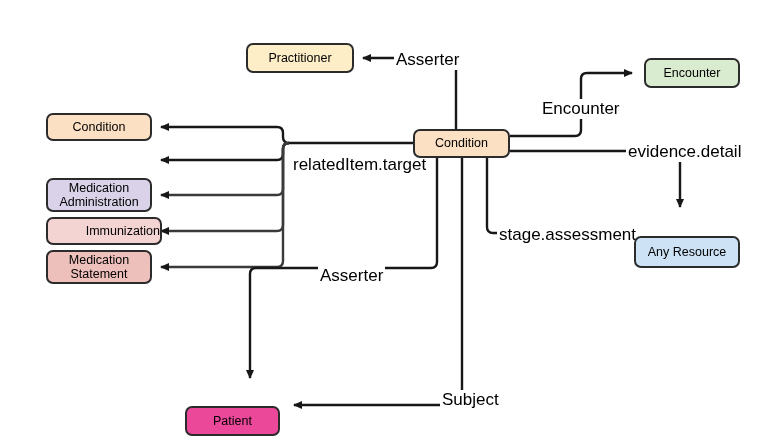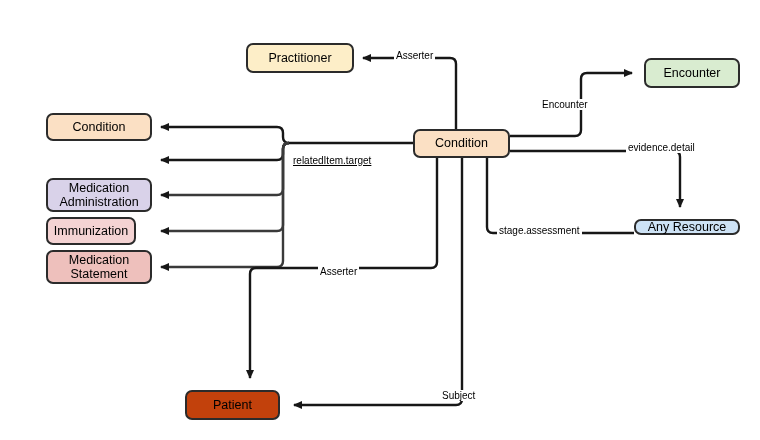--- a/index.html
+++ b/index.html
@@ -35,21 +35,21 @@
     color: #000000;
     line-height: 1.15;
     z-index: 3;
   }
   .node span {
     display: block;
     white-space: pre-line;
   }
   .edge-label {
     position: absolute;
-    font-size: 10px;
+    font-size: 17px;
     color: #000000;
     background: #ffffff;
     padding: 0 2px;
     white-space: nowrap;
     z-index: 2;
   }
 </style>
 </head>
 <body>
 
@@ -97,48 +97,48 @@
   <div class="node" style="left:46px; top:113px; width:106px; height:28px; background:#fbe0c4;">
     <span>Condition</span>
   </div>
 
 
   <div class="node" style="left:46px; top:178px; width:106px; height:34px; background:#d9d2e9;">
     <span>Medication
 Administration</span>
   </div>
 
-  <div class="node" style="left:46px; top:217px; width:90px; height:28px; background:#f4d3d3;">
+  <div class="node" style="left:46px; top:217px; width:116px; height:28px; background:#f4d3d3;justify-content:flex-end;">
     <span>Immunization</span>
   </div>
 
   <div class="node" style="left:46px; top:250px; width:106px; height:34px; background:#eec0bc;">
     <span>Medication
 Statement</span>
   </div>
 
   <div class="node" style="left:413px; top:129px; width:97px; height:29px; background:#fbe0c4;">
     <span>Condition</span>
   </div>
 
   <div class="node" style="left:644px; top:58px; width:96px; height:30px; background:#d9ecd0;">
     <span>Encounter</span>
   </div>
 
-  <div class="node" style="left:634px; top:219px; width:106px; height:16px; background:#cde2f5;">
+  <div class="node" style="left:634px; top:236px; width:106px; height:32px; background:#cde2f5;">
     <span>Any Resource</span>
   </div>
 
-  <div class="node" style="left:185px; top:390px; width:95px; height:30px; background:#c2410c;">
+  <div class="node" style="left:185px; top:406px; width:95px; height:30px; background:#ec4899;">
     <span>Patient</span>
   </div>
 
   <div class="edge-label" style="left:394px; top:50px;">Asserter</div>
 
-  <div class="edge-label" style="left:291px; top:155px;text-decoration:underline;">relatedItem.target</div>
+  <div class="edge-label" style="left:291px; top:155px;">relatedItem.target</div>
 
   <div class="edge-label" style="left:540px; top:99px;">Encounter</div>
 
   <div class="edge-label" style="left:578px; top:142px;margin-left:48px;">evidence.detail</div>
 
   <div class="edge-label" style="left:497px; top:225px;">stage.assessment</div>
 
   <div class="edge-label" style="left:318px; top:266px;">Asserter</div>
 
   <div class="edge-label" style="left:440px; top:390px;">Subject</div>

